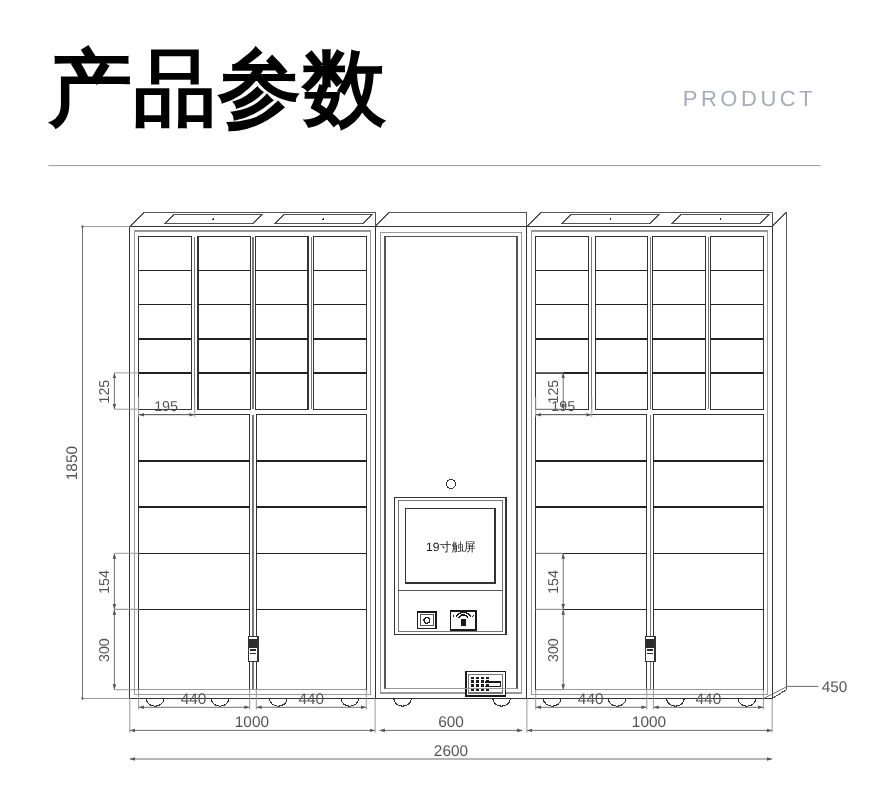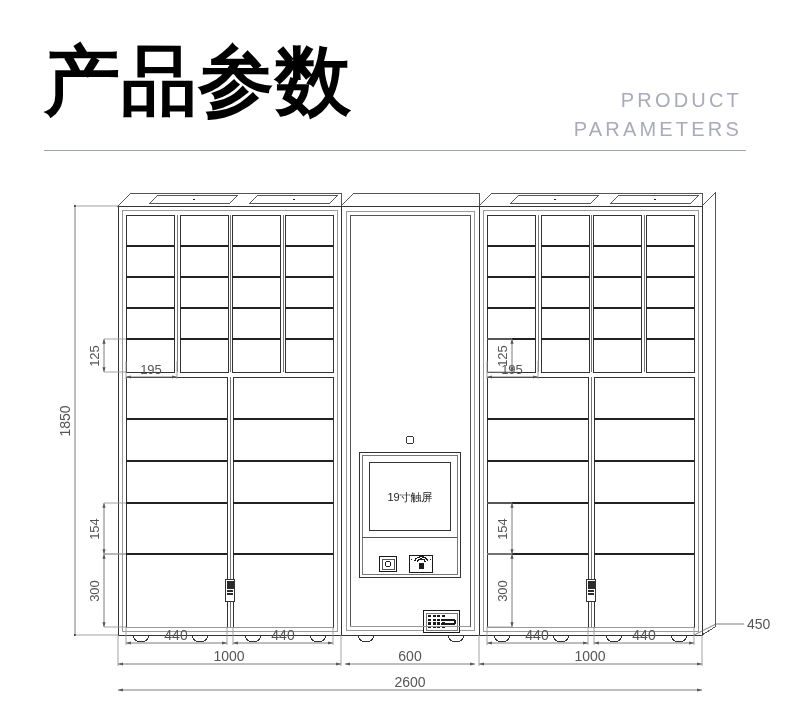--- a/index.html
+++ b/index.html
@@ -30,21 +30,21 @@
     font-weight: bold;
     font-size: 76px;
     line-height: 86px;
     letter-spacing: 1px;
     color: #000000;
     white-space: nowrap;
   }
   #title-en {
     position: absolute;
     right: 48px;
-    top: 86px;
+    top: 76px;
     text-align: right;
     color: #a9abba;
     font-size: 20px;
     line-height: 29px;
     letter-spacing: 3.2px;
     white-space: nowrap;
   }
   #title-en .en-line { display: block; }
   #header-rule {
     position: absolute;
@@ -65,21 +65,20 @@
   }
   #drawing svg { display: block; }
 </style>
 </head>
 <body>
 
 <div id="header">
   <div id="page-title">产品参数</div>
   <div id="title-en">
     <span class="en-line">PRODUCT</span>
-    <span class="en-line">PARAMETERS</span>
   </div>
   <div id="header-rule"></div>
 </div>
 
 <div id="drawing">
 <svg width="790" height="556" viewBox="0 0 790 556" xmlns="http://www.w3.org/2000/svg">
 
   <defs>
     <marker id="arrowStart" viewBox="0 0 10 10" refX="9" refY="5" markerWidth="6" markerHeight="6" orient="auto-start-reverse">
       <path d="M0,2 L9,5 L0,8 z" fill="#555"></path>

